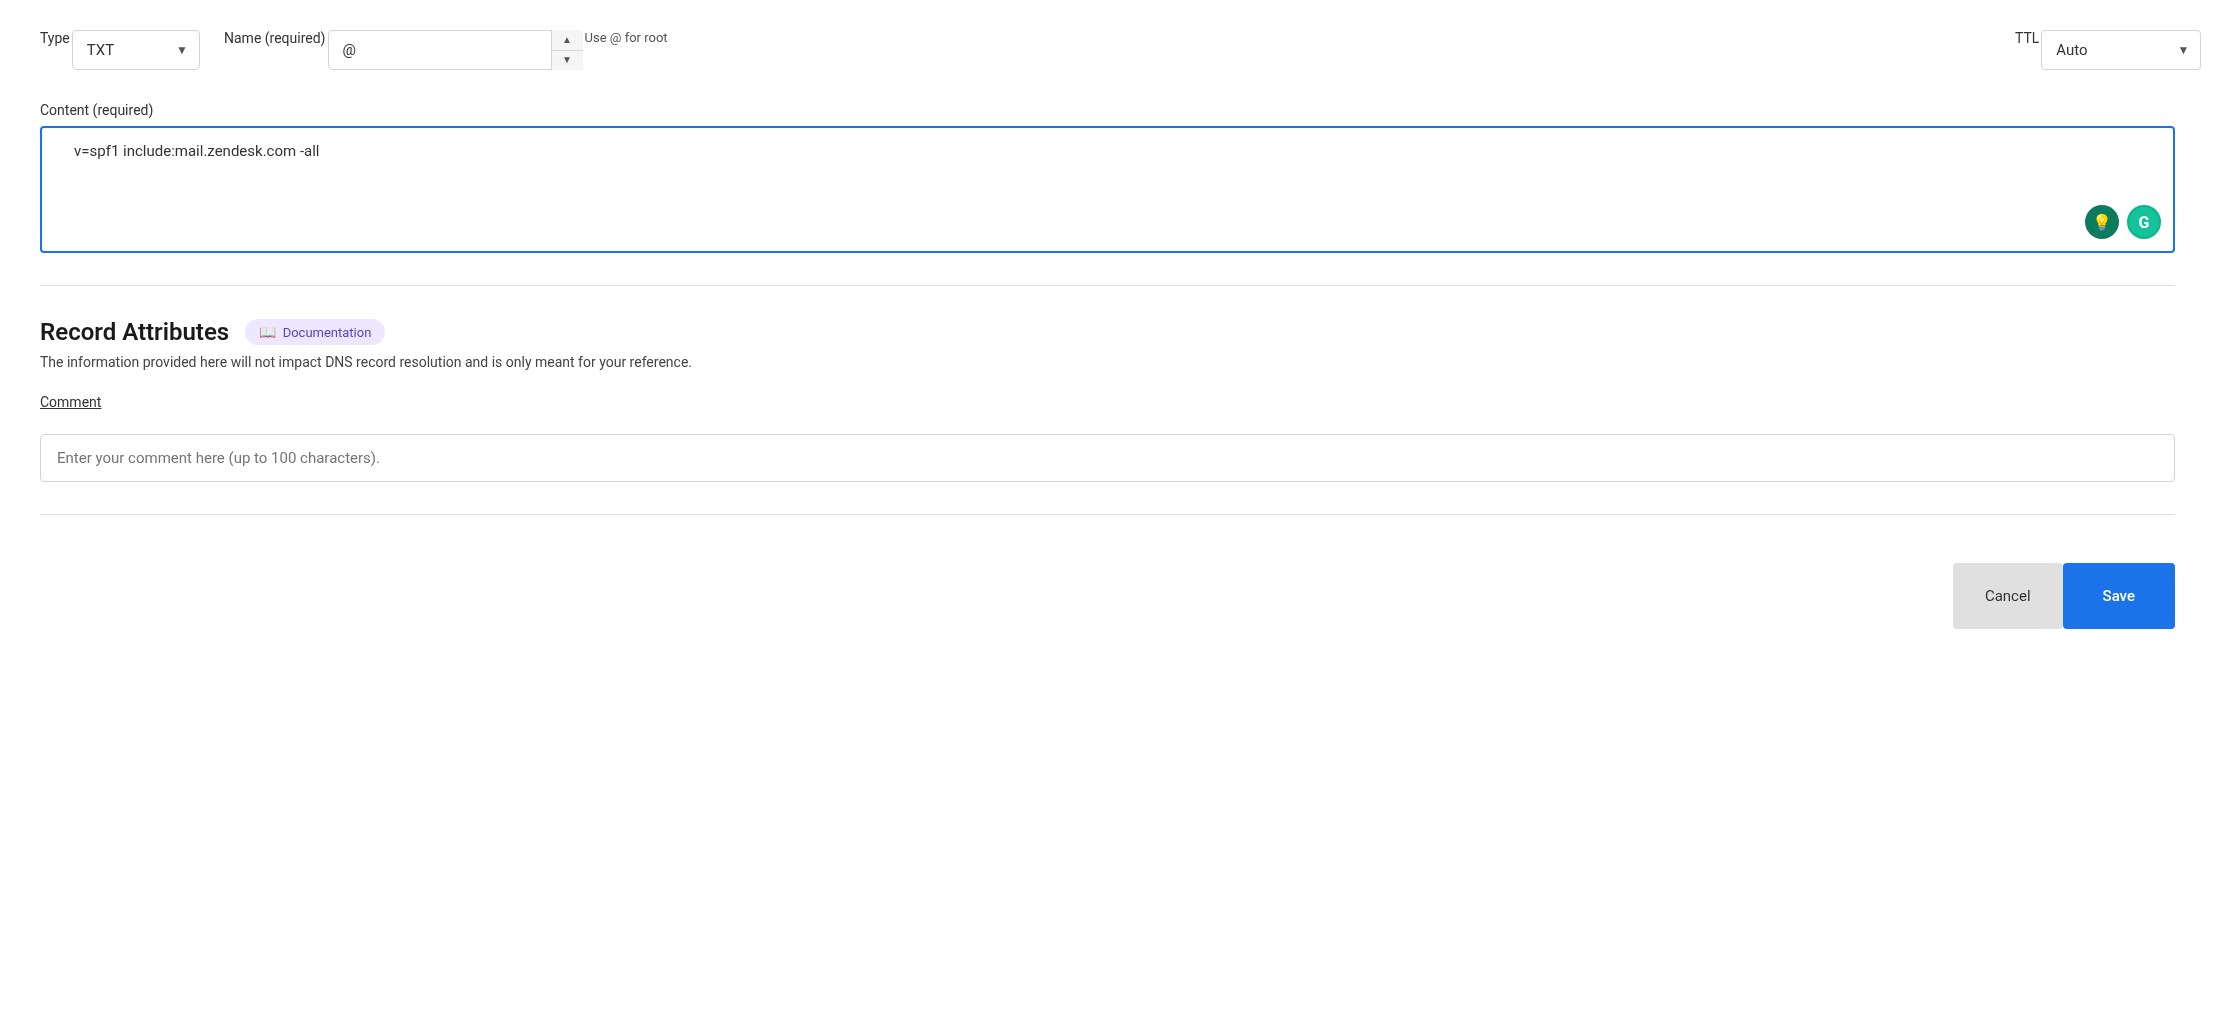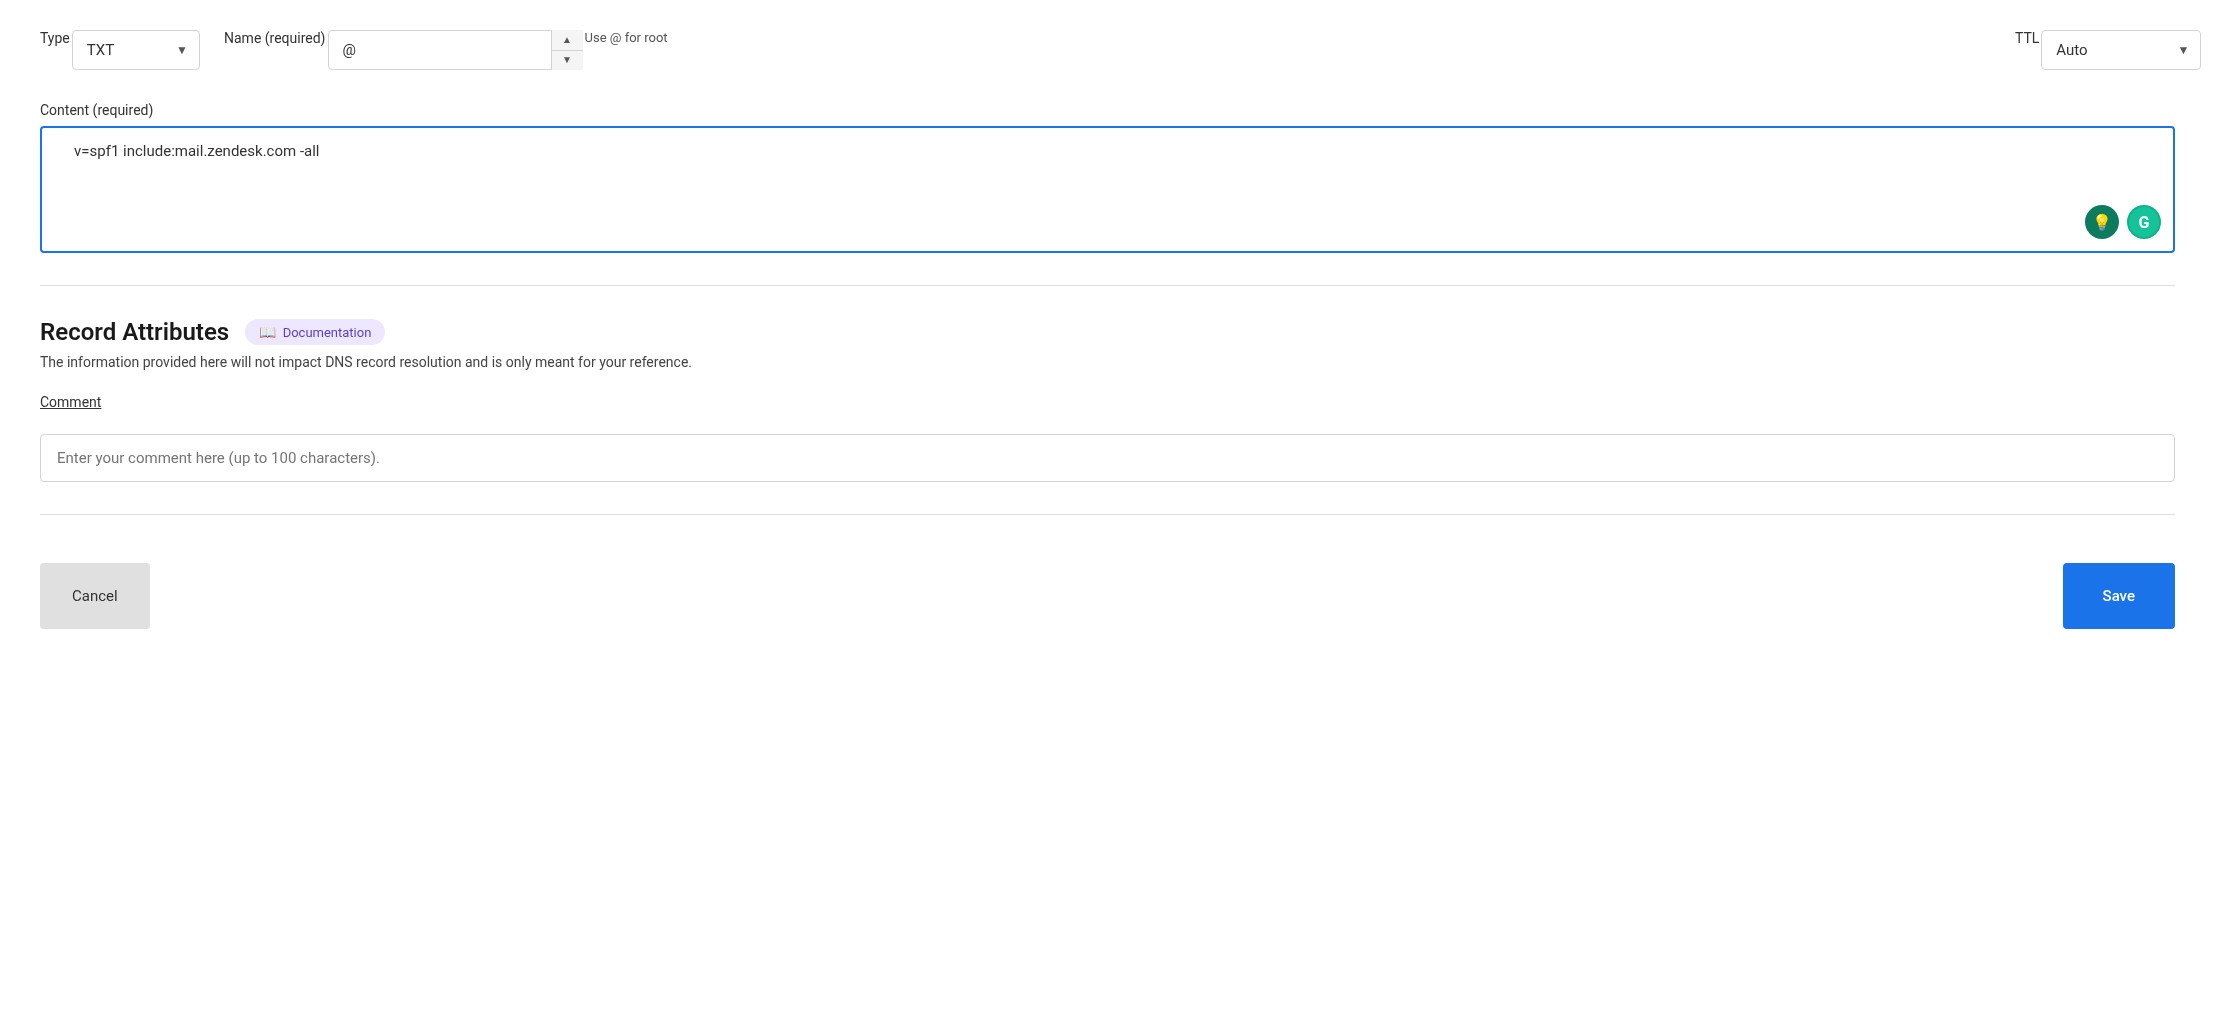--- a/index.html
+++ b/index.html
@@ -267,22 +267,21 @@
       padding: 14px 16px;
       font-size: 15px;
       color: #be185d;
       outline: none;
       font-family: inherit;
     }
 
     
     .footer-buttons {
       display: flex;
-      justify-content: space-between;
-      gap: 12px;
+      justify-content: flex-end;
       margin-top: 48px;
     }
 
     .btn-cancel {
       background: #e0e0e0;
       border: none;
       border-radius: 4px;
       padding: 12px 32px;
       font-size: 15px;
       color: #333;

